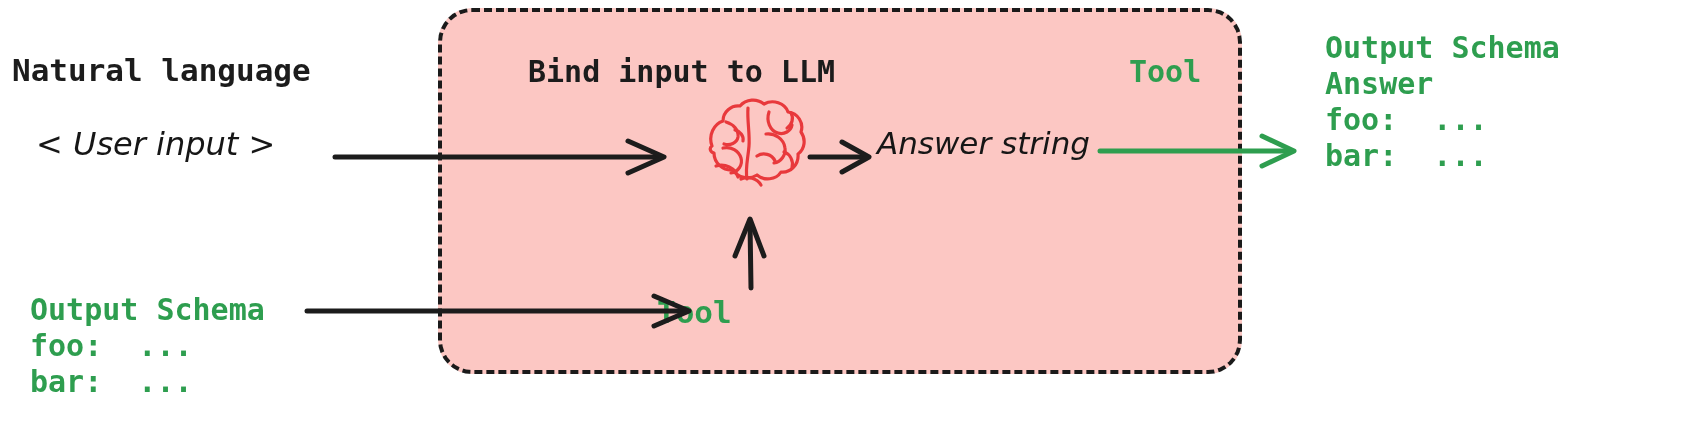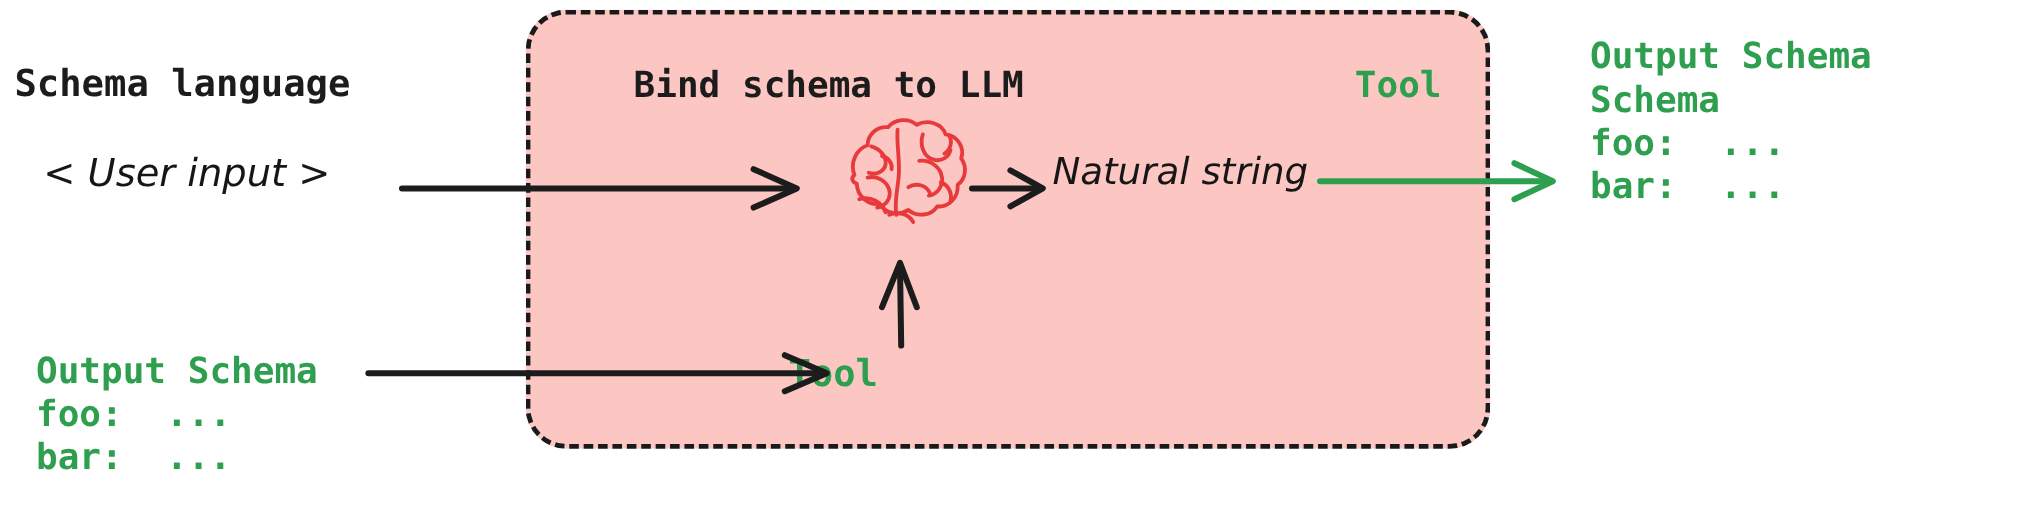--- a/index.html
+++ b/index.html
@@ -72,41 +72,41 @@
 
   svg { overflow: visible; }
 </style>
 </head>
 <body>
 
 <div id="canvas">
 
   <div class="abs" id="llm-box"></div>
 
-  <div class="abs mono" id="natural-language-label">Schema language</div>
+  <div class="abs mono" id="natural-language-label">Natural language</div>
 
   <div class="abs hand" id="user-input-text">&lt; User input &gt;</div>
 
   <div class="abs" id="schema-in-block">
     <div class="mono-green">Output Schema</div>
     <div class="mono-green">foo:  ...</div>
     <div class="mono-green">bar:  ...</div>
   </div>
 
-  <div class="abs mono" id="bind-schema-label">Bind schema to LLM</div>
+  <div class="abs mono" id="bind-schema-label">Bind input to LLM</div>
 
   <div class="abs mono-green" id="parse-label">Tool</div>
 
-  <div class="abs hand" id="answer-string-text">Natural string</div>
+  <div class="abs hand" id="answer-string-text">Answer string</div>
 
   <div class="abs mono-green" id="tool-label">Tool</div>
 
   <div class="abs" id="schema-out-block">
     <div class="mono-green">Output Schema</div>
-    <div class="mono-green">Schema</div>
+    <div class="mono-green">Answer</div>
     <div class="mono-green">foo:  ...</div>
     <div class="mono-green">bar:  ...</div>
   </div>
 
   <svg class="abs" style="left:0;top:0;" width="1702" height="443">
 
     <g>
       <path d="M335,157 L660,157" stroke="#1c1c1c" stroke-width="5" fill="none" stroke-linecap="round"></path>
       <path d="M628,141 L664,157 L628,173" stroke="#1c1c1c" stroke-width="5" fill="none" stroke-linecap="round" stroke-linejoin="round"></path>
     </g>

